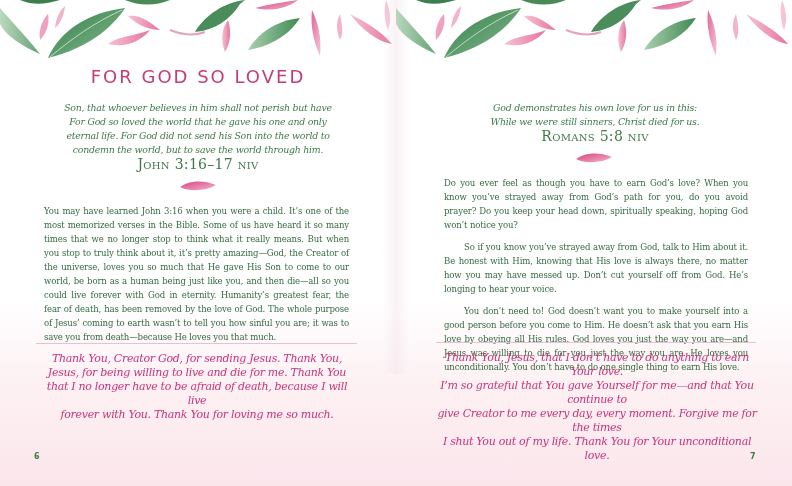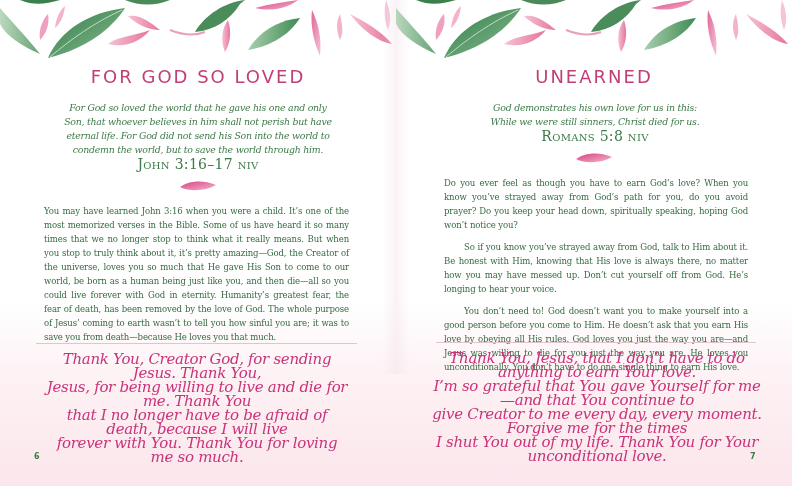--- a/index.html
+++ b/index.html
@@ -41,21 +41,21 @@
       text-align: justify; letter-spacing: -0.15px;
     }
     .body-text p { margin: 8px; }
     .body-text p.indent { text-indent: 20px; }
     .rule {
       position: absolute; height: 1px; background: #e3c3cf;
     }
     .prayer {
       position: absolute; text-align: center; color: #c8337a;
       font-family: "DejaVu Serif", serif; font-style: italic;
-      font-size: 15px; line-height: 14px; letter-spacing: -0.3px;
+      font-size: 11px; line-height: 14px; letter-spacing: -0.3px;
     }
     .pagenum {
       position: absolute; top: 452px; font-family: "DejaVu Sans", sans-serif;
       font-size: 8px; font-weight: bold; color: #3d7a48;
     }
   </style>
 </head>
 <body>
 
 <svg width="0" height="0" style="position:absolute">
@@ -111,22 +111,22 @@
 <div class="spread">
 
   <div class="page left">
     <svg class="foliage" viewBox="0 0 396 70">
       <use href="#foliageSet"></use>
     </svg>
 
     <h1 class="title">FOR GOD SO LOVED</h1>
 
     <div class="verse" style="left:58px; width:280px; top:101px;">
+      <div>Son, that whoever believes in him shall not perish but have</div>
       <div>For God so loved the world that he gave his one and only</div>
-      <div>Son, that whoever believes in him shall not perish but have</div>
       <div>eternal life. For God did not send his Son into the world to</div>
       <div>condemn the world, but to save the world through him.</div>
       <span class="ref">John 3:16–17 niv</span>
     </div>
 
     <svg class="petal" style="left:178px; top:179px;" viewBox="0 0 40 14">
       <use href="#petalOrn"></use>
     </svg>
 
     <div class="body-text" style="left:36px; width:321px; top:196px;">
@@ -143,21 +143,20 @@
     </div>
 
     <div class="pagenum" style="left:34px;">6</div>
   </div>
 
   <div class="page right">
     <svg class="foliage" viewBox="0 0 396 70">
       <use href="#foliageSet"></use>
     </svg>
 
-    <h1 class="title">UNEARNED</h1>
 
     <div class="verse" style="left:54px; width:290px; top:101px;">
       <div>God demonstrates his own love for us in this:</div>
       <div>While we were still sinners, Christ died for us.</div>
       <span class="ref">Romans 5:8 niv</span>
     </div>
 
     <svg class="petal" style="left:178px; top:151px;" viewBox="0 0 40 14">
       <use href="#petalOrn"></use>
     </svg>

